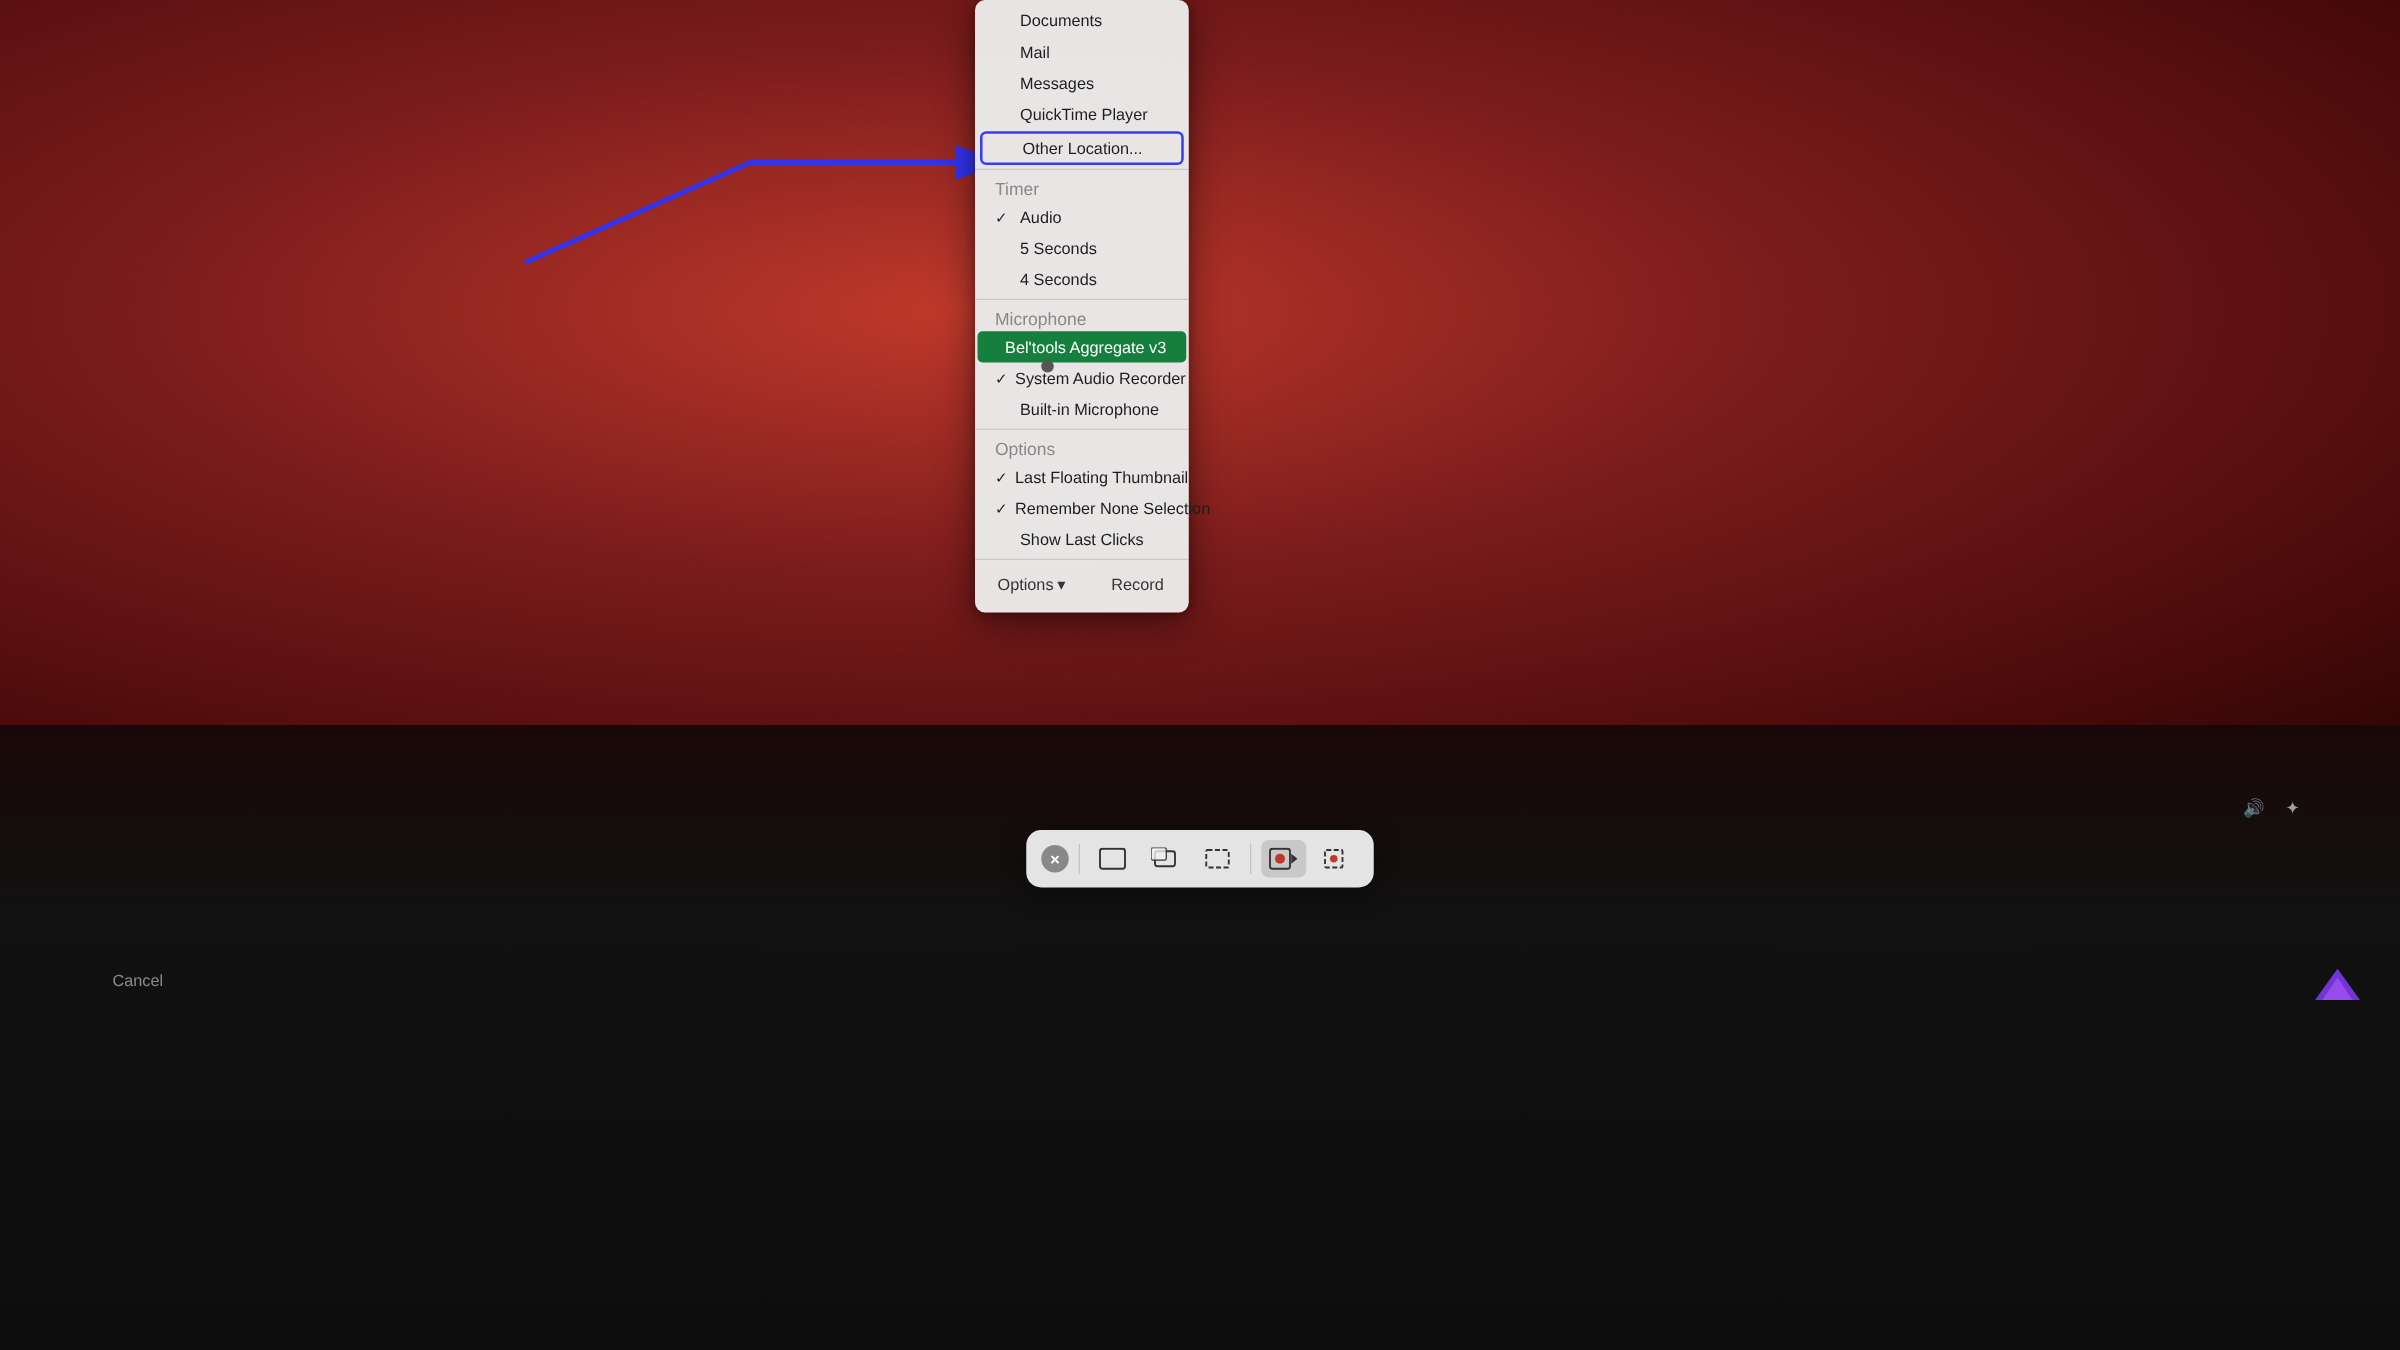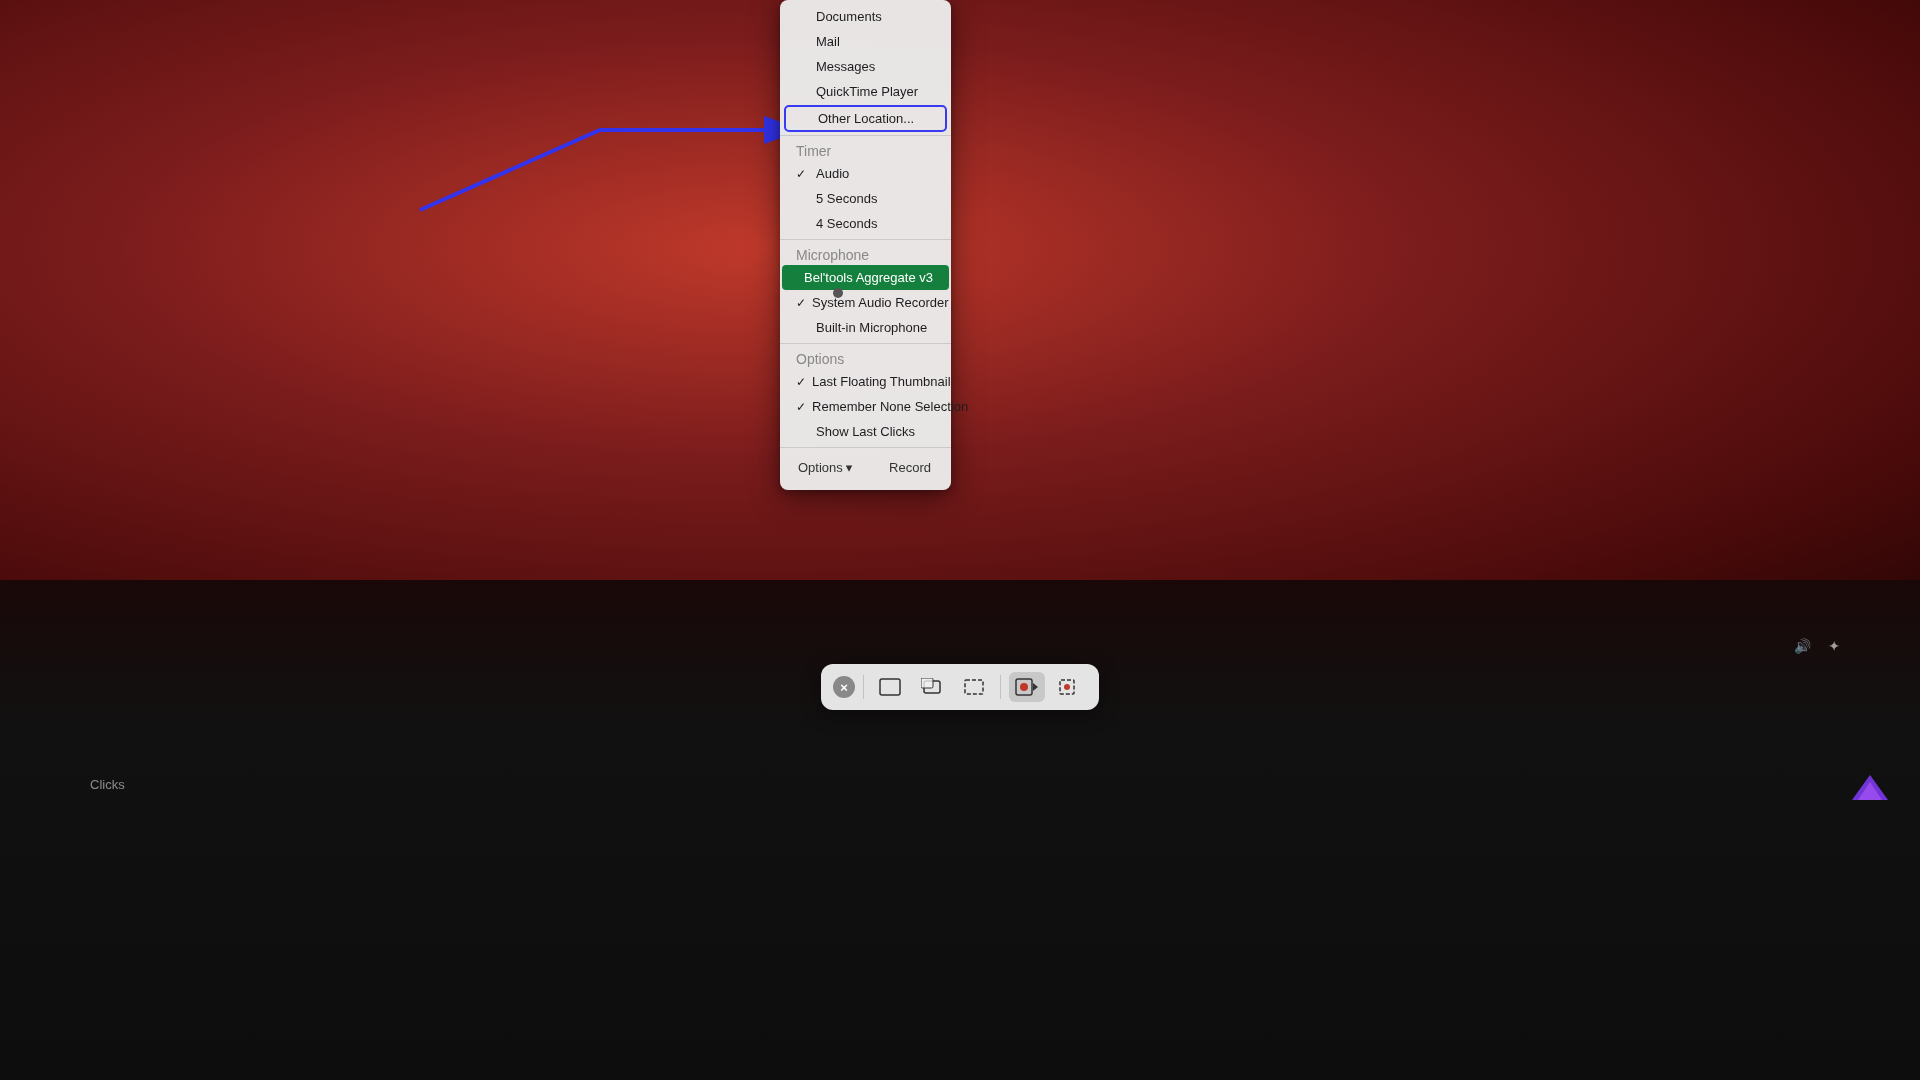--- a/index.html
+++ b/index.html
@@ -382,21 +382,21 @@
 
   <button class="toolbar-btn">
     <svg width="22" height="18" viewBox="0 0 22 18" fill="none" xmlns="http://www.w3.org/2000/svg">
       <rect x="2" y="2" width="14" height="14" rx="1" stroke="#333" stroke-width="1.5" fill="none" stroke-dasharray="4 2"></rect>
       <circle cx="9" cy="9" r="3" fill="#c0392b"></circle>
     </svg>
   </button>
 
 </div>
 
-<div class="cancel-text">Clicks</div>
+<div class="cancel-text">Cancel</div>
 
 <div class="system-ui">
   <span class="status-icon">🔊</span>
   <span class="status-icon">✦</span>
 </div>
 
 <div class="brand-icon">
   <svg viewBox="0 0 40 40" xmlns="http://www.w3.org/2000/svg">
     <polygon points="20,5 38,30 2,30" fill="#7c3aed" opacity="0.9"></polygon>
     <polygon points="20,12 32,30 8,30" fill="#a855f7" opacity="0.7"></polygon>

